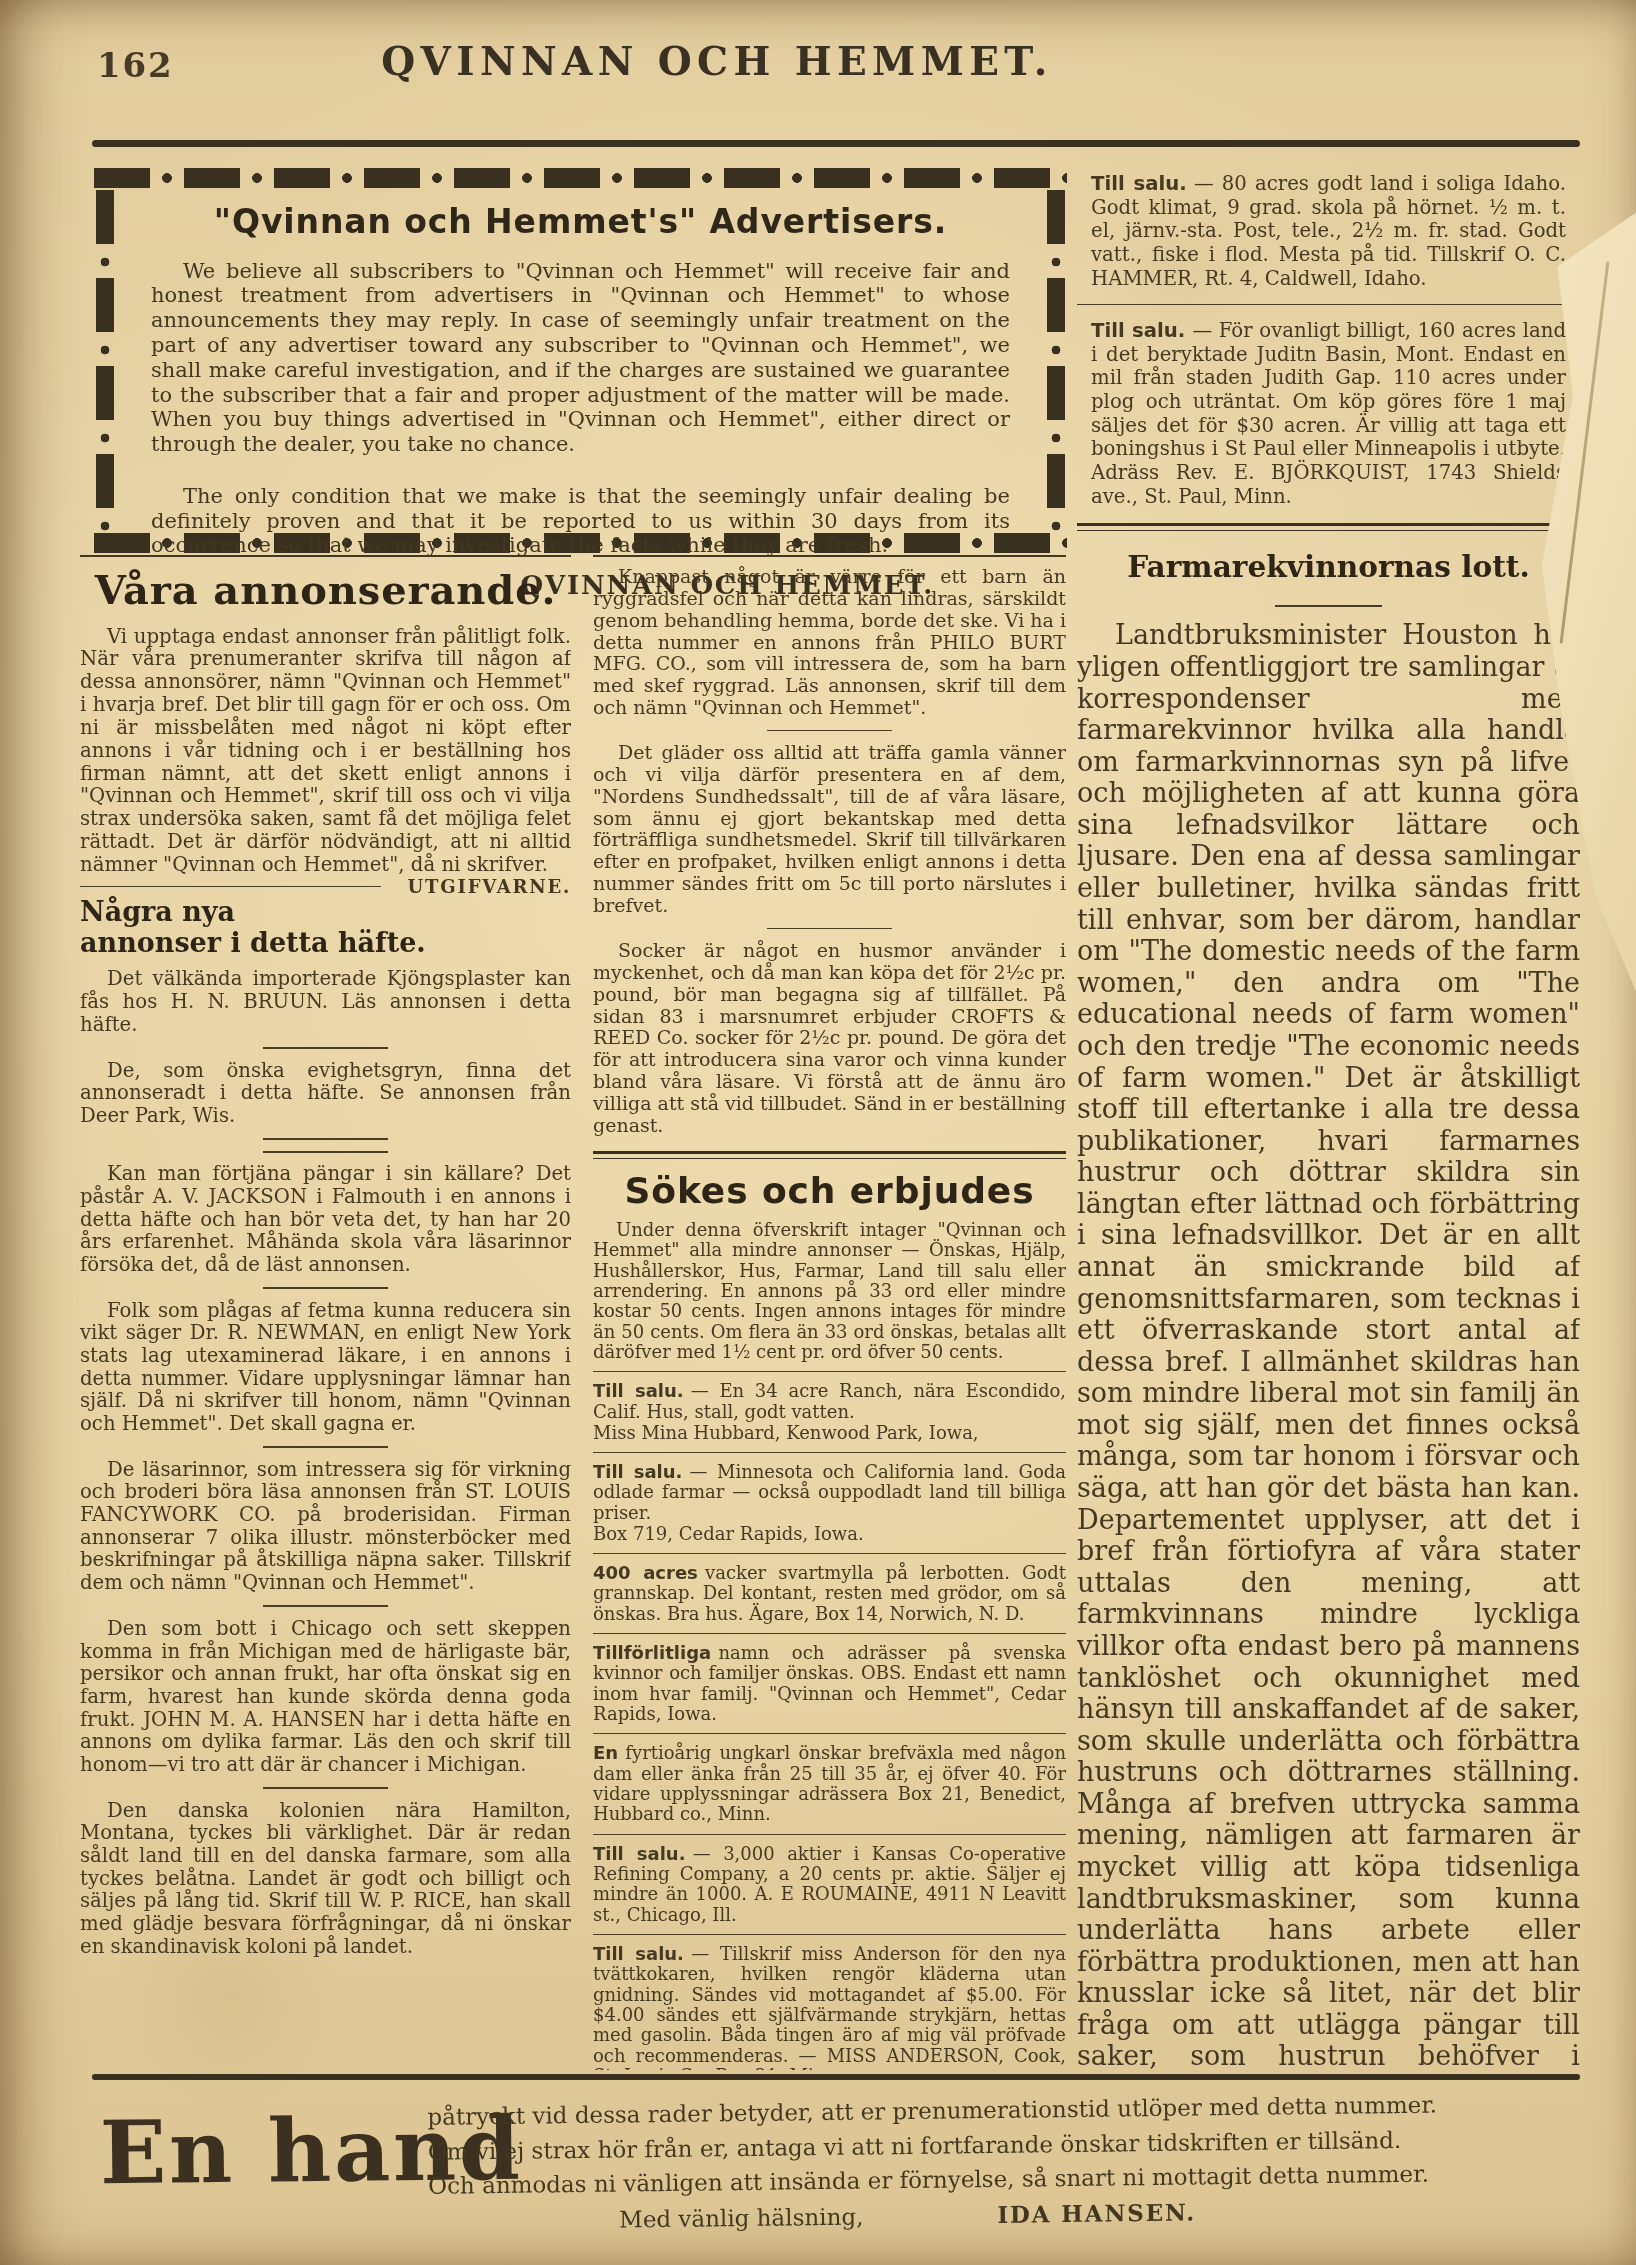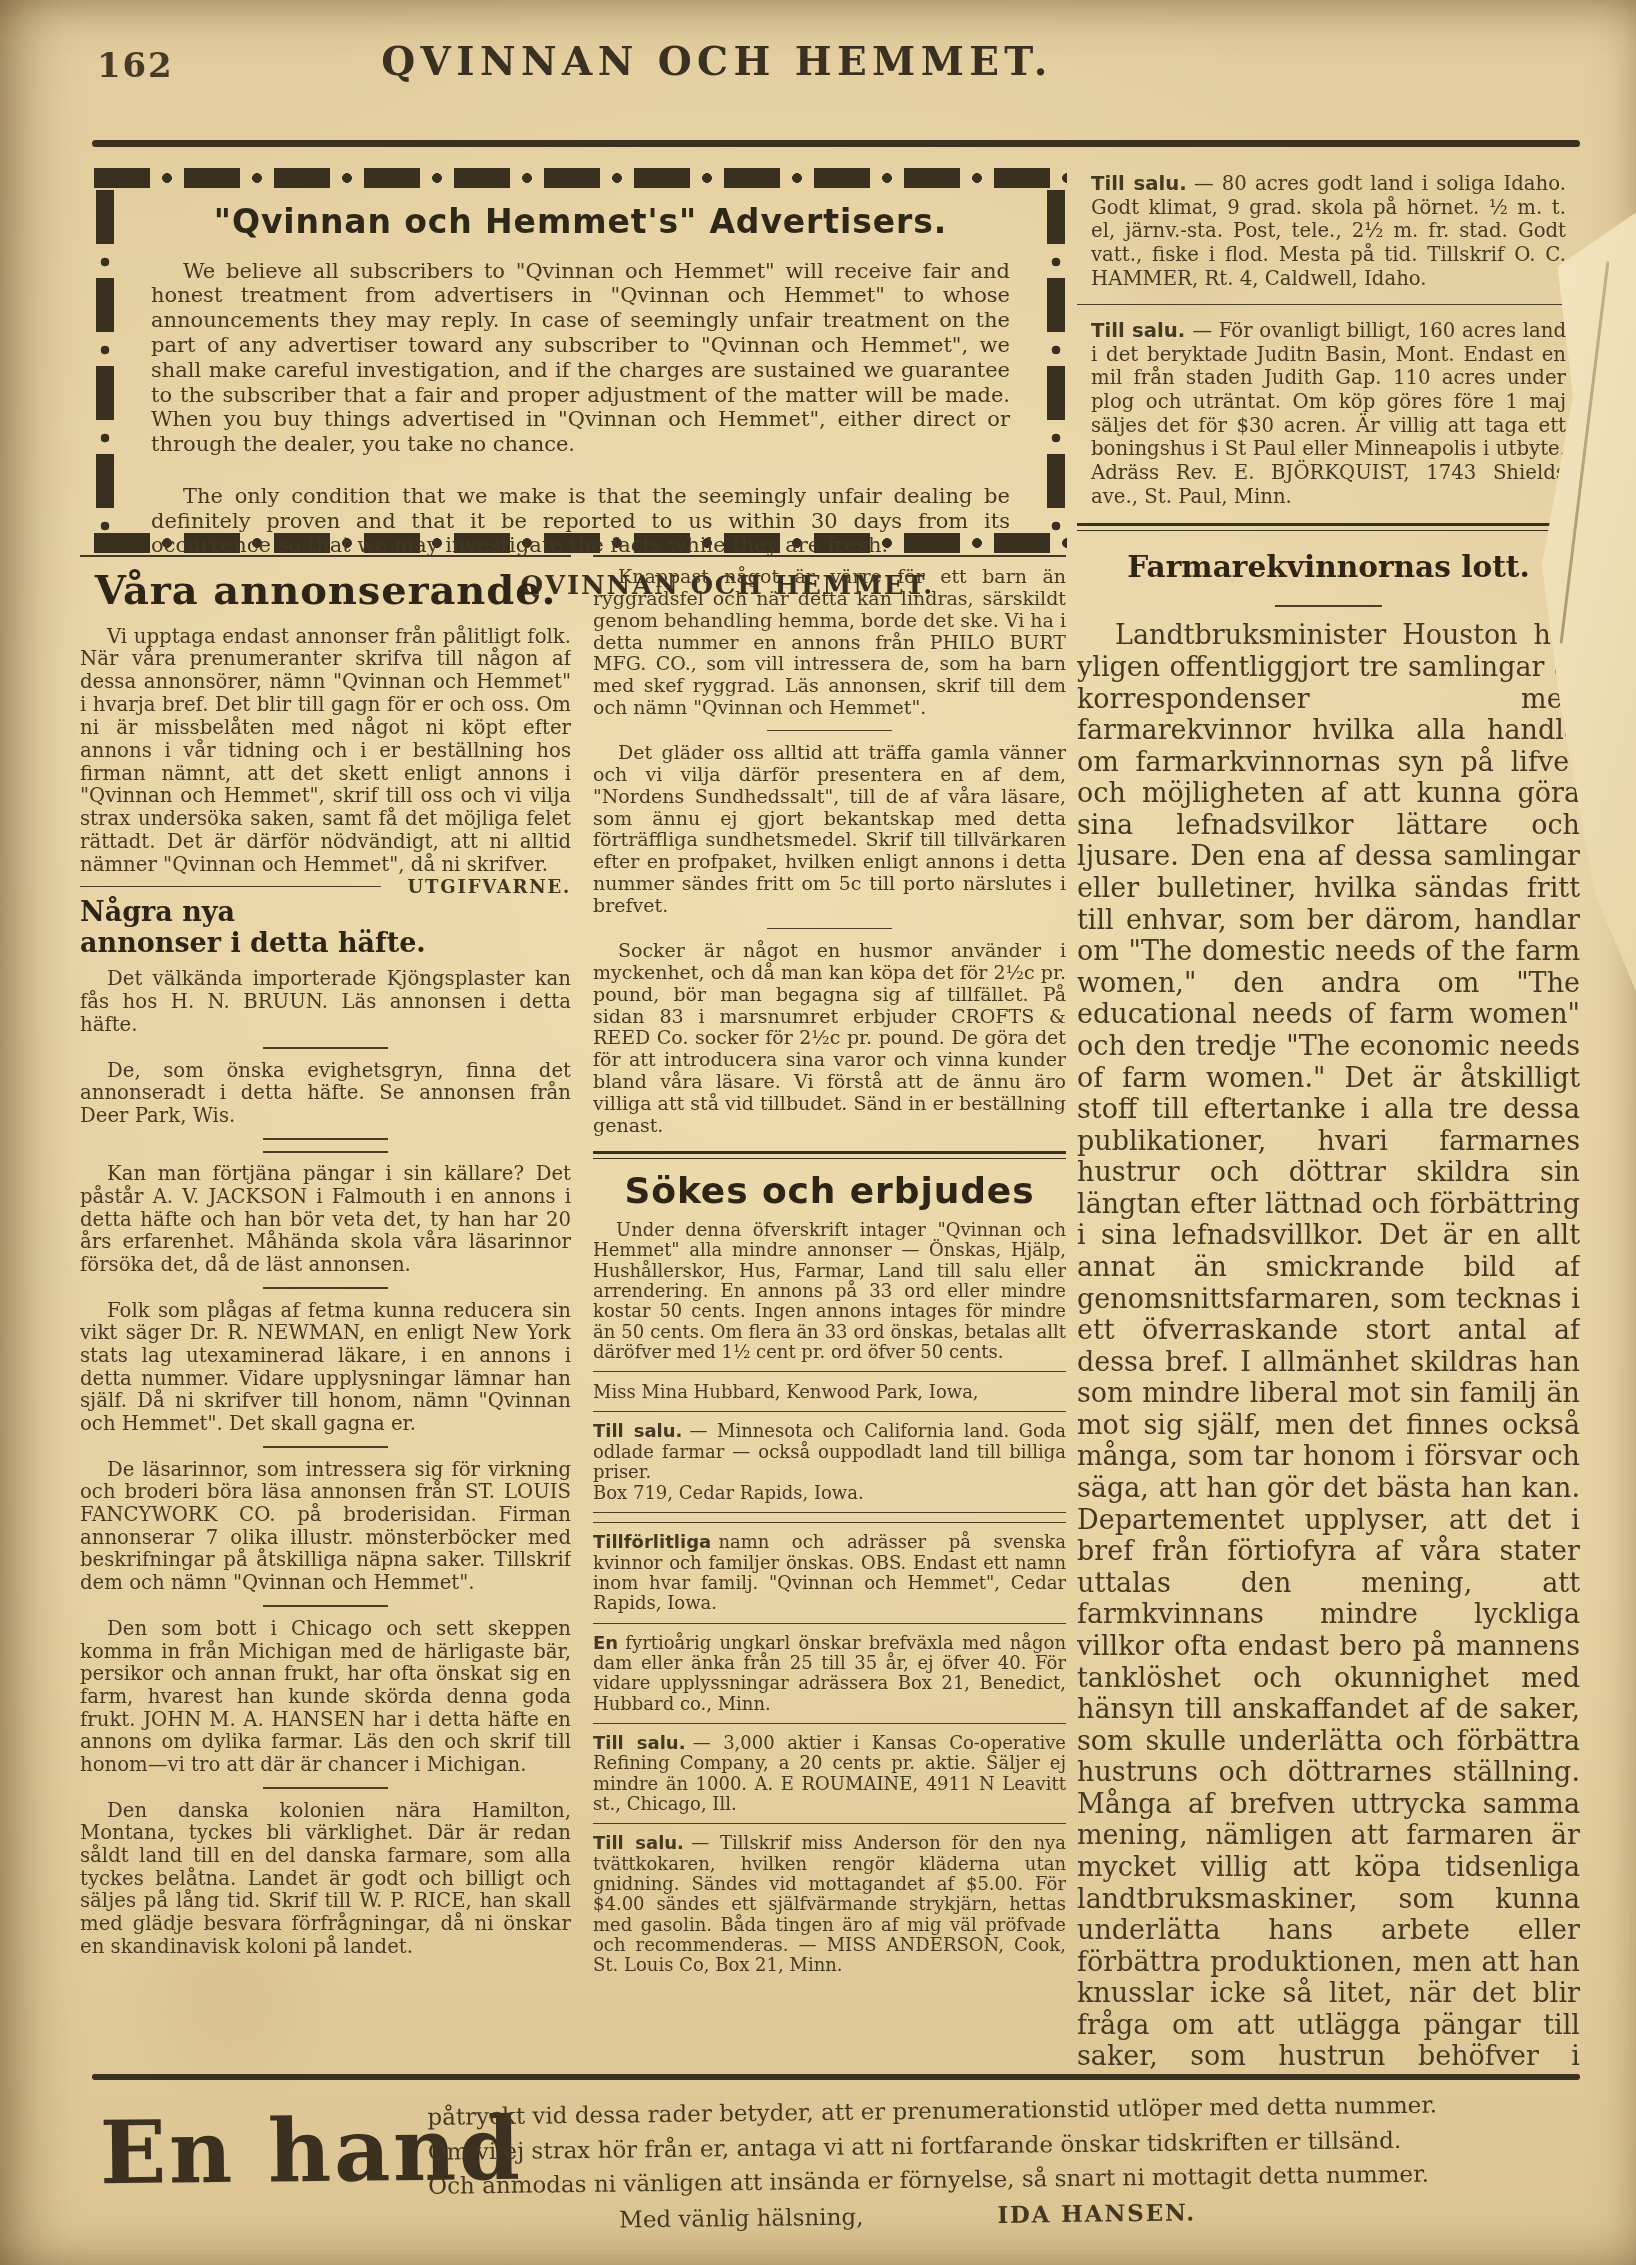--- a/index.html
+++ b/index.html
@@ -138,25 +138,27 @@
     <hr class="rule-thin">
     <p class="mid-para">Knappast något är värre för ett barn än ryggradsfel och när detta kan lindras, särskildt genom behandling hemma, borde det ske.  Vi ha i detta nummer en annons från PHILO BURT MFG. CO., som vill intressera de, som ha barn med skef ryggrad.  Läs annonsen, skrif till dem och nämn "Qvinnan och Hemmet".</p>
     <div class="sep"></div>
     <p class="mid-para">Det gläder oss alltid att träffa gamla vänner och vi vilja därför presentera en af dem, "Nordens Sundhedssalt", till de af våra läsare, som ännu ej gjort bekantskap med detta förträffliga sundhetsmedel.  Skrif till tillvärkaren efter en profpaket, hvilken enligt annons i detta nummer sändes fritt om 5c till porto närslutes i brefvet.</p>
     <div class="sep"></div>
     <p class="mid-para">Socker är något en husmor använder i myckenhet, och då man kan köpa det för 2½c pr. pound, bör man begagna sig af tillfället.  På sidan 83 i marsnumret erbjuder CROFTS &amp; REED Co. socker för 2½c pr. pound.  De göra det för att introducera sina varor och vinna kunder bland våra läsare.  Vi förstå att de ännu äro villiga att stå vid tillbudet. Sänd in er beställning genast.</p>
     <hr class="rule-double">
     <h2 class="sokes">Sökes och erbjudes</h2>
     <p class="intro">Under denna öfverskrift intager "Qvinnan och Hemmet" alla mindre annonser — Önskas, Hjälp, Hushållerskor, Hus, Farmar, Land till salu eller arrendering.  En annons på 33 ord eller mindre kostar 50 cents.  Ingen annons intages för mindre än 50 cents.  Om flera än 33 ord önskas, betalas allt däröfver med 1½ cent pr. ord öfver 50 cents.</p>
     <hr class="rule-thin2">
+    <p class="classified"><b class="lead">Till salu.</b><span>— En 34 acre Ranch, nära Escondido, Calif.  Hus, stall, godt vatten.</span></p>
     <p class="classified-addr">Miss Mina Hubbard, Kenwood Park, Iowa,</p>
     <hr class="rule-thin2">
     <p class="classified"><b class="lead">Till salu.</b><span>— Minnesota och California land. Goda odlade farmar — också ouppodladt land till billiga priser.</span></p>
     <p class="classified-addr">Box 719, Cedar Rapids, Iowa.</p>
     <hr class="rule-thin2">
+    <p class="classified"><b class="lead">400 acres</b><span>vacker svartmylla på lerbotten. Godt grannskap.  Del kontant, resten med grödor, om så önskas.  Bra hus.  Ägare, Box 14, Norwich, N. D.</span></p>
     <hr class="rule-thin2">
     <p class="classified"><b class="lead">Tillförlitliga</b><span>namn och adrässer på svenska kvinnor och familjer önskas.  OBS.  Endast ett namn inom hvar familj.  "Qvinnan och Hemmet", Cedar Rapids, Iowa.</span></p>
     <hr class="rule-thin2">
     <p class="classified"><b class="lead">En</b><span>fyrtioårig ungkarl önskar brefväxla med någon dam eller änka från 25 till 35 år, ej öfver 40.  För vidare upplyssningar adrässera Box 21, Benedict, Hubbard co., Minn.</span></p>
     <hr class="rule-thin2">
     <p class="classified"><b class="lead">Till salu.</b><span>— 3,000 aktier i Kansas Co-operative Refining Company, a 20 cents pr. aktie. Säljer ej mindre än 1000.  A. E ROUMAINE, 4911 N Leavitt st., Chicago, Ill.</span></p>
     <hr class="rule-thin2">
     <p class="classified"><b class="lead">Till salu.</b><span>— Tillskrif miss Anderson för den nya tvättkokaren, hvilken rengör kläderna utan gnidning.  Sändes vid mottagandet af $5.00.  För $4.00 sändes ett själfvärmande strykjärn, hettas med gasolin.  Båda tingen äro af mig väl pröfvade och recommenderas. — MISS ANDERSON, Cook, St. Louis Co, Box 21, Minn.</span></p>
 
   </div>

